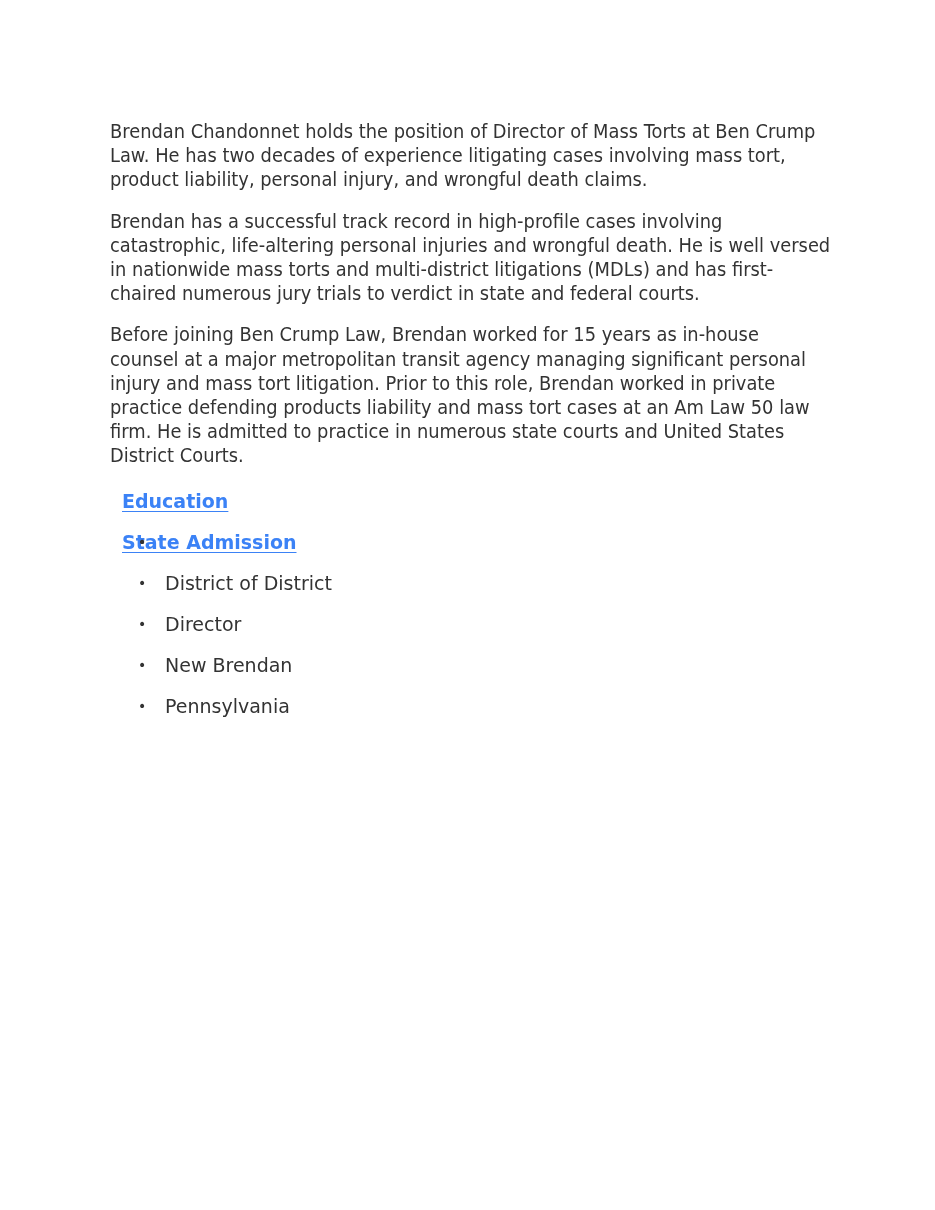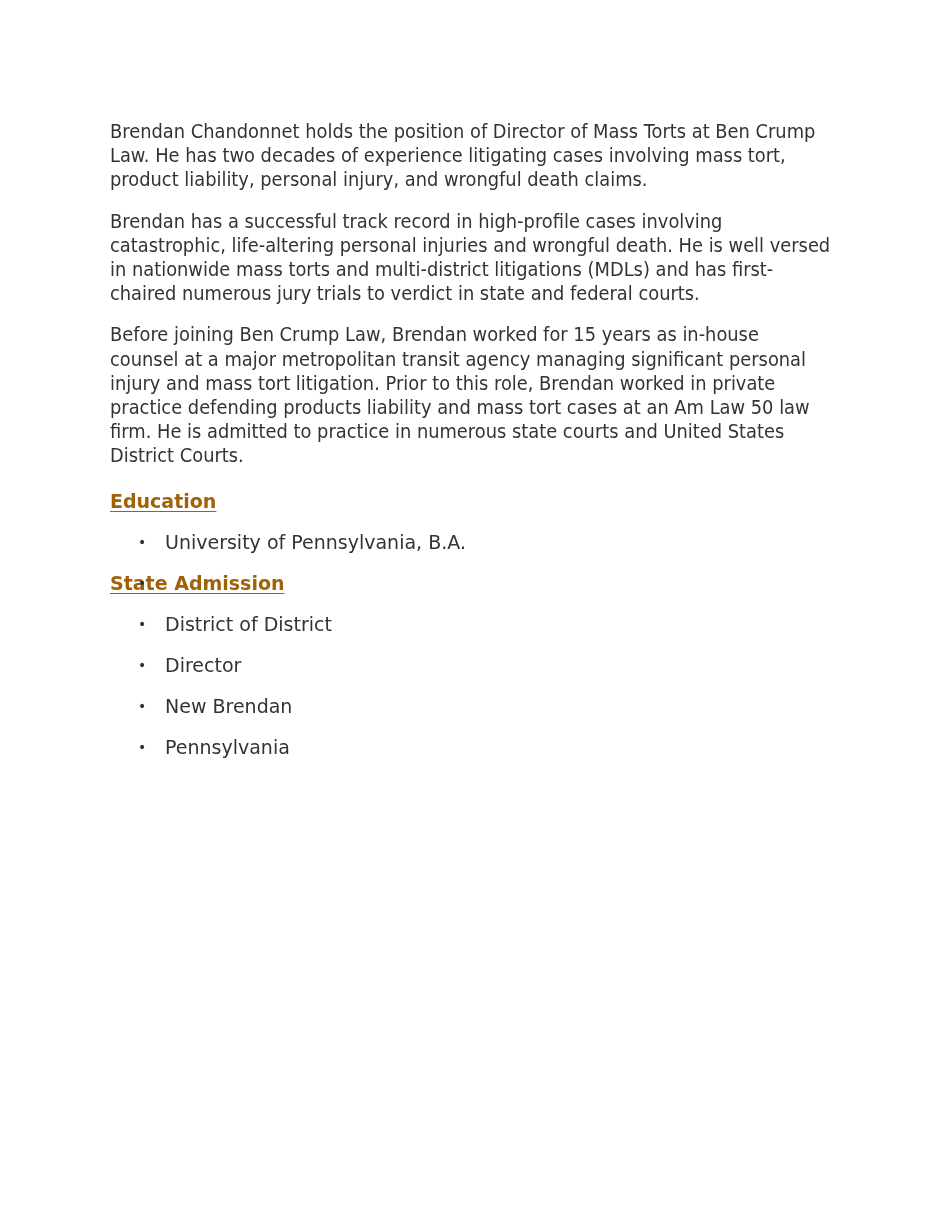--- a/index.html
+++ b/index.html
@@ -15,22 +15,22 @@
     width: 790px;
     letter-spacing: 0px;
   }
   .heading {
     font-family: "DejaVu Sans", sans-serif;
     font-weight: bold;
     font-size: 19px;
     line-height: 24px;
     text-decoration: underline;
     text-underline-offset: 3px;
-    margin: 0;
-    color:#a16207;
+    margin: 12px;
+    color:#3b82f6;
   }
   ul.blist { list-style:none; margin:0; padding:0; }
   ul.blist li {
     position:relative;
     font-family: "DejaVu Sans", sans-serif;
     font-size: 19px;
     line-height: 24px;
     padding-left: 55px;
     margin-top: 17px;
   }
@@ -42,21 +42,21 @@
 <body>
 
 <div class="page">
   <p class="para">Brendan Chandonnet holds the position of Director of Mass Torts at Ben Crump Law. He has two decades of experience litigating cases involving mass tort, product liability, personal injury, and wrongful death claims.</p>
   <p class="para">Brendan has a successful track record in high-profile cases involving catastrophic, life-altering personal injuries and wrongful death. He is well versed in nationwide mass torts and multi-district litigations (MDLs) and has first-chaired numerous jury trials to verdict in state and federal courts.</p>
   <p class="para">Before joining Ben Crump Law, Brendan worked for 15 years as in-house counsel at a major metropolitan transit agency managing significant personal injury and mass tort litigation.  Prior to this role, Brendan worked in private practice defending products liability and mass tort cases at an Am Law 50 law firm.  He is admitted to practice in numerous state courts and United States District Courts.</p>
 
   <div style="margin-top:20px;">
     <h2 class="heading">Education</h2>
     <ul class="blist">
-      <li><span class="bullet">•</span><span>University of Pennsylvania, B.A.</span></li>
+      <li><span class="bullet">•</span></li>
       <li><span class="bullet">•</span></li>
     </ul>
   </div>
 
   <div style="margin-top:17px;">
     <h2 class="heading">State Admission</h2>
     <ul class="blist">
       <li><span class="bullet">•</span><span>District of District</span></li>
       <li><span class="bullet">•</span><span>Director</span></li>
       <li><span class="bullet">•</span><span>New Brendan</span></li>

